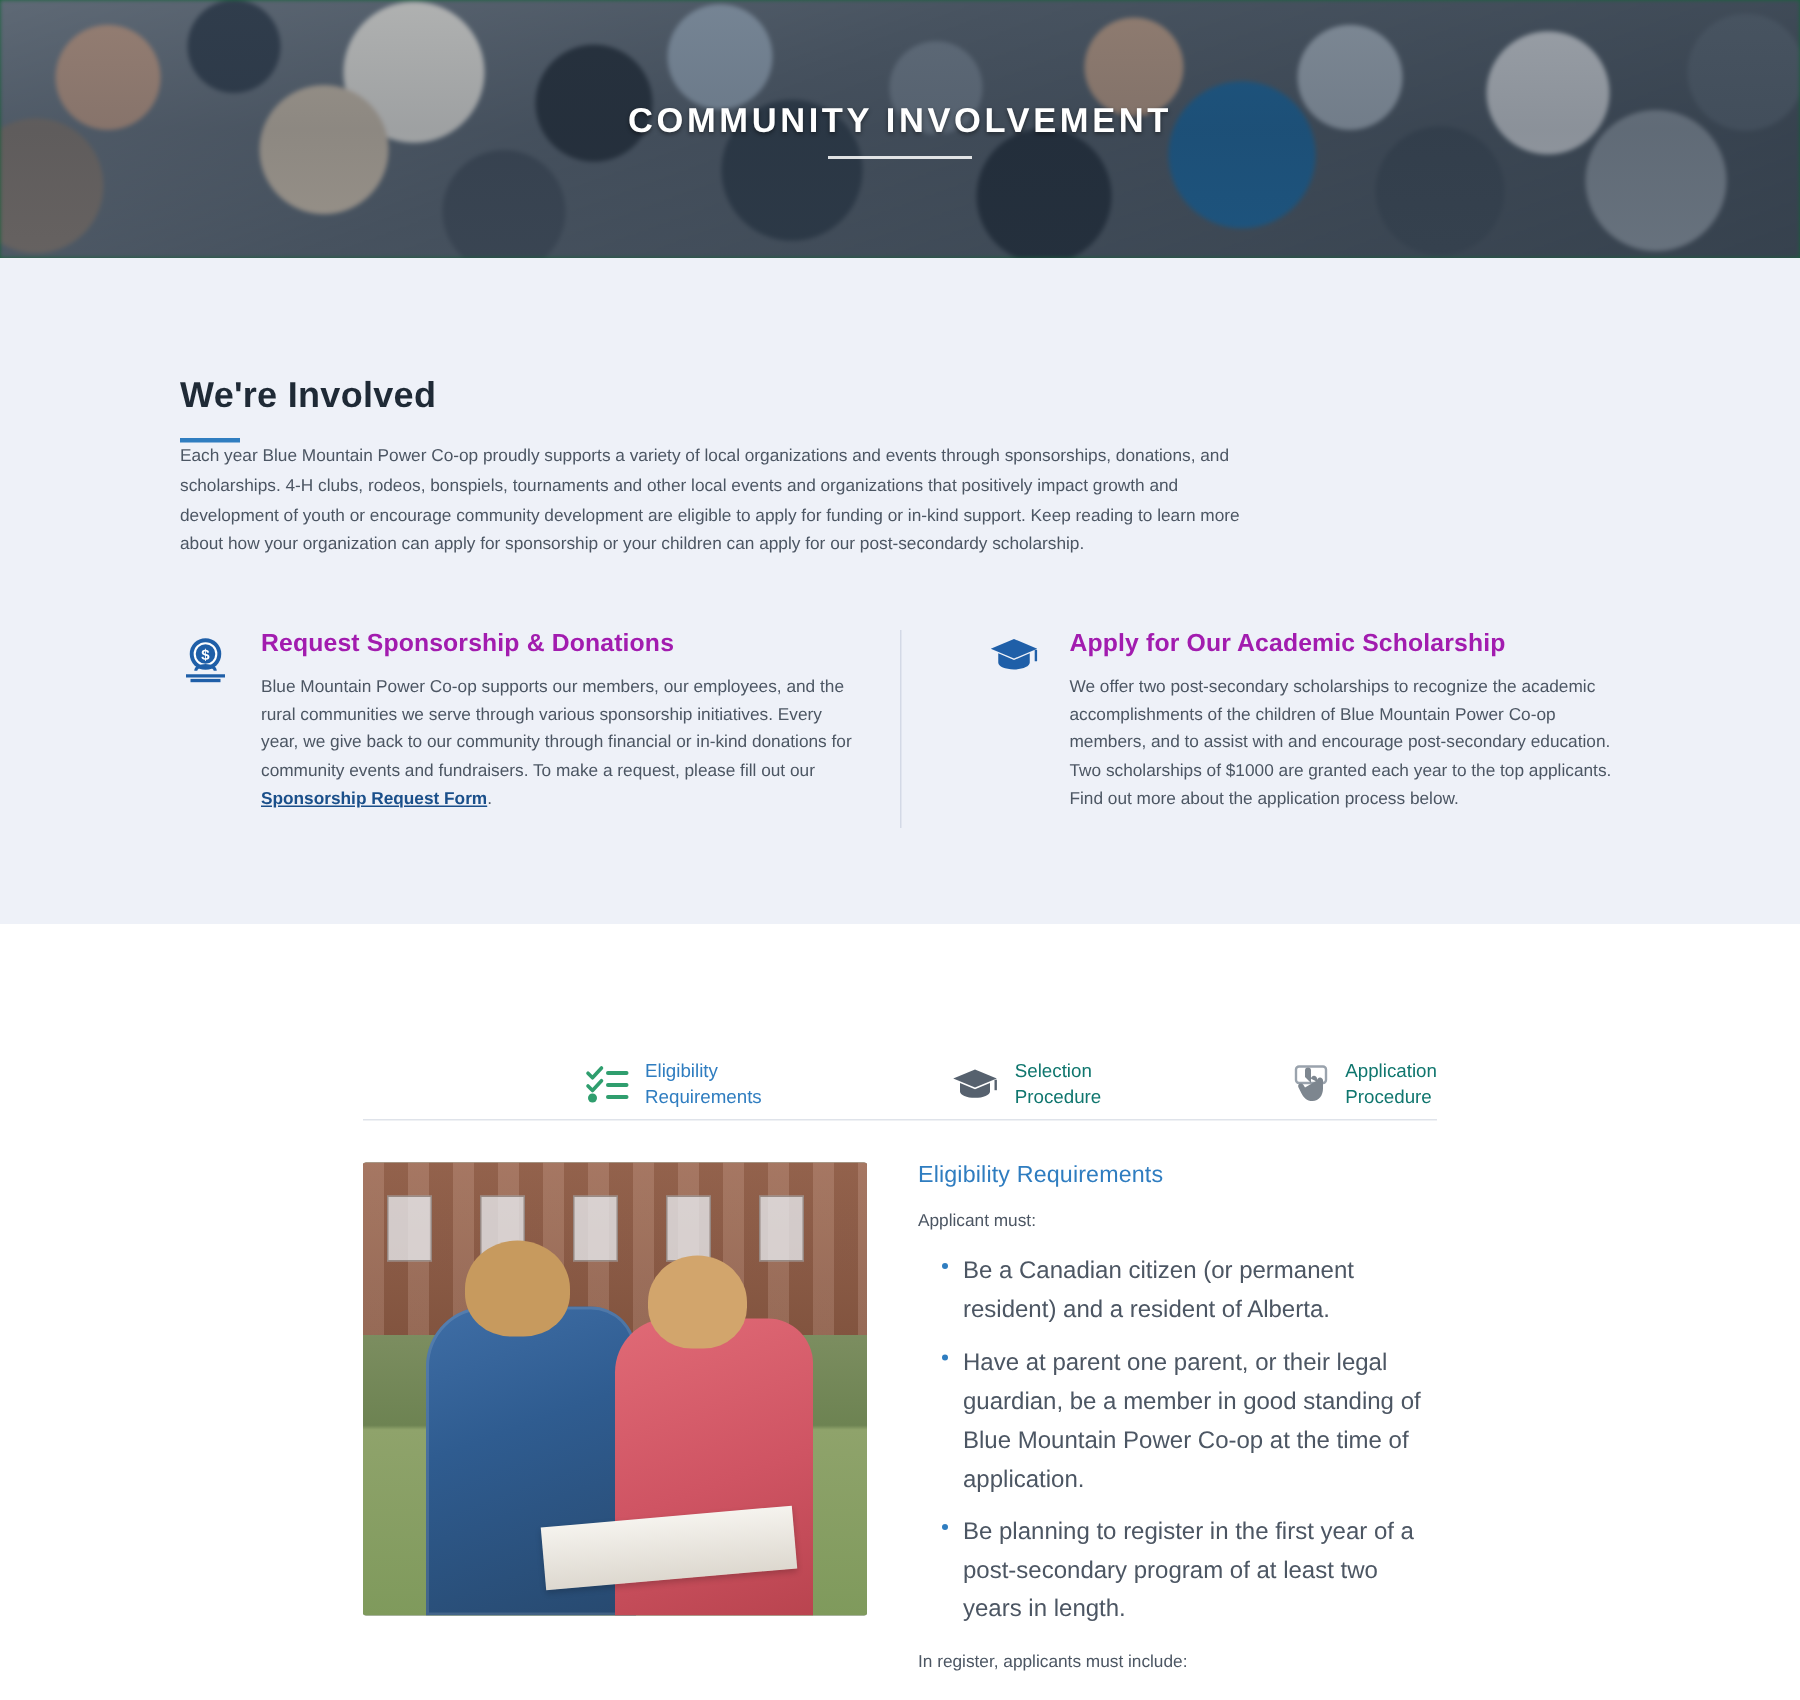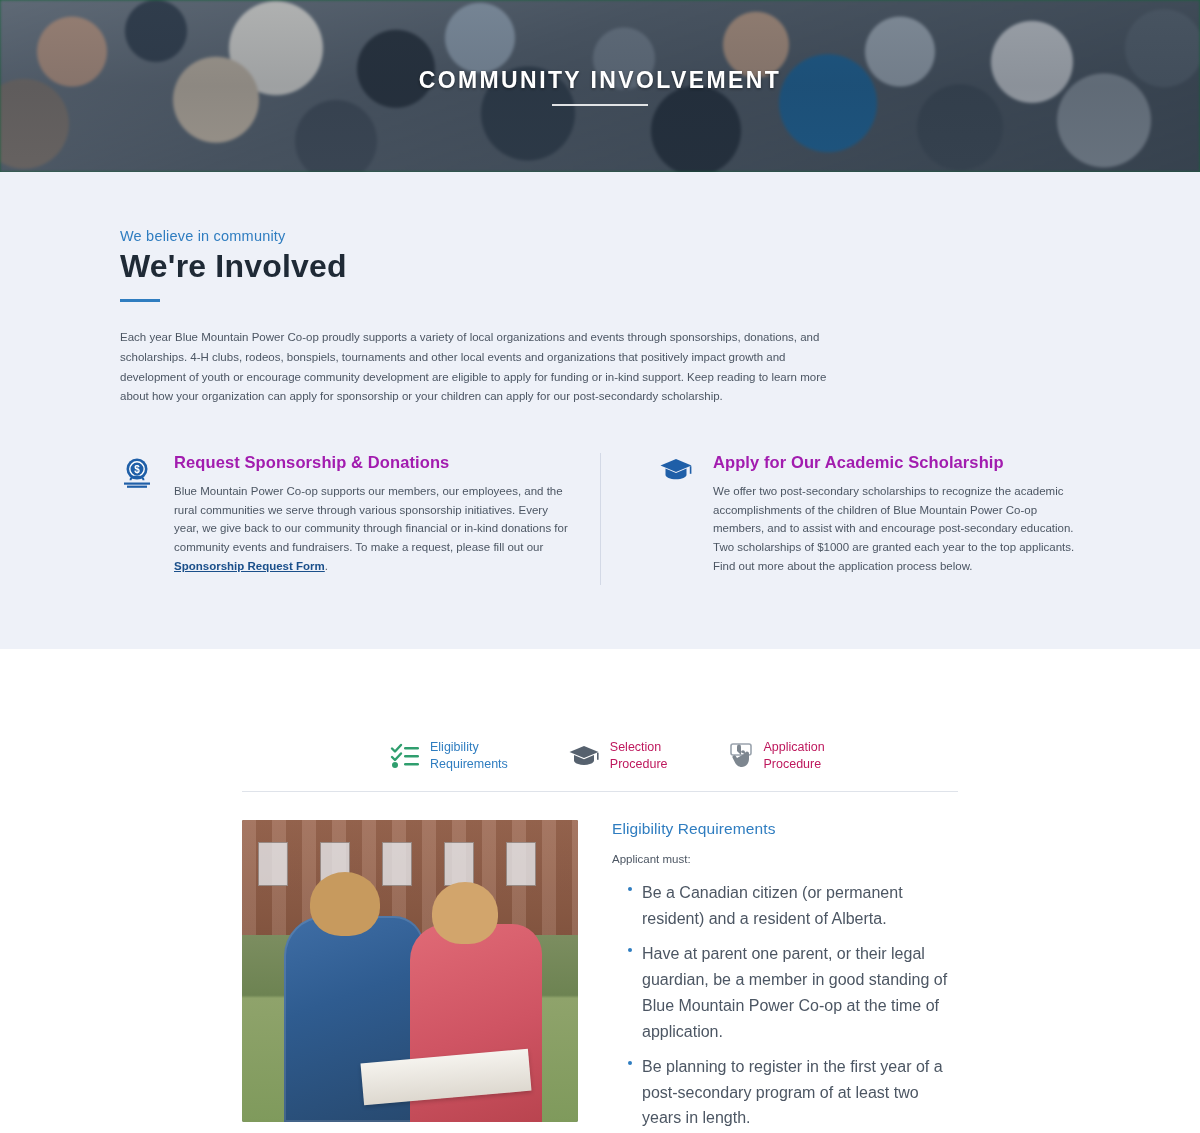--- a/index.html
+++ b/index.html
@@ -72,33 +72,32 @@
     padding: 56px 0 64px;
   }
   .wrap { width: 960px; margin: 0 auto; }
 
   .eyebrow {
     color: #2f7dc0;
     font-size: 14.5px;
     letter-spacing: .2px;
   }
   .h2 {
-    margin-top: 4px;
-    font-size: 32px;
+    margin-top: 22px;
+    font-size: 24px;
     font-weight: bold;
     color: #1f2a36;
     letter-spacing: .2px;
   }
   .rule-blue {
     margin-top: 14px;
     width: 40px; height: 3px;
     background: #2f7dc0;
   }
   .body-copy {
-    margin-top: 26px;
     font-size: 11.5px;
     line-height: 1.72;
     color: #4c5663;
     max-width: 716px;
   }
 
   .two-col {
     margin-top: 46px;
     display: flex;
     align-items: flex-start;
@@ -140,35 +139,35 @@
     padding: 56px 0 70px;
   }
   .centered { text-align: center; }
   .centered .rule-blue { margin: 14px auto 0; }
 
   .tabs {
     margin: 34px auto 0;
     width: 716px;
     display: flex;
     gap: 60px;
-    justify-content: flex-start;
+    justify-content: space-between;
     padding-left: 148px;
     border-bottom: 1px solid #dfe3ea;
-    padding-bottom: 18px;
+    padding-bottom: 6px;
   }
   .tab {
     display: flex;
     align-items: center;
     gap: 10px;
     cursor: pointer;
   }
   .tab-label {
     font-size: 12.5px;
     line-height: 1.35;
-    color: #be185d;
+    color: #0f766e;
     text-align: left;
     white-space: pre-line;
   }
   .tab.active .tab-label { color: #2f7dc0; }
 
   .panel {
     margin-top: 28px;
     display: flex;
     gap: 34px;
     width: 716px;
@@ -275,21 +274,20 @@
   <div class="hero-scrim"></div>
   <div class="hero-inner">
     <h1 class="hero-title">COMMUNITY INVOLVEMENT</h1>
     <div class="hero-rule"></div>
   </div>
 </header>
 
 <section class="sec-involved">
   <div class="wrap">
 
-    <p class="eyebrow">We believe in community</p>
     <h2 class="h2">We're Involved</h2>
     <div class="rule-blue"></div>
     <p class="body-copy">Each year Blue Mountain Power Co-op proudly supports a variety of local organizations and events through sponsorships, donations, and scholarships. 4-H clubs, rodeos, bonspiels, tournaments and other local events and organizations that positively impact growth and development of youth or encourage community development are eligible to apply for funding or in-kind support. Keep reading to learn more about how your organization can apply for sponsorship or your children can apply for our post-secondardy scholarship.</p>
 
     <div class="two-col">
 
       <div class="col left">
         <div class="card-icon">
           <svg width="34" height="32" viewBox="0 0 34 32">
             <circle cx="17" cy="12" r="10.5" fill="#1f5fa8"></circle>

